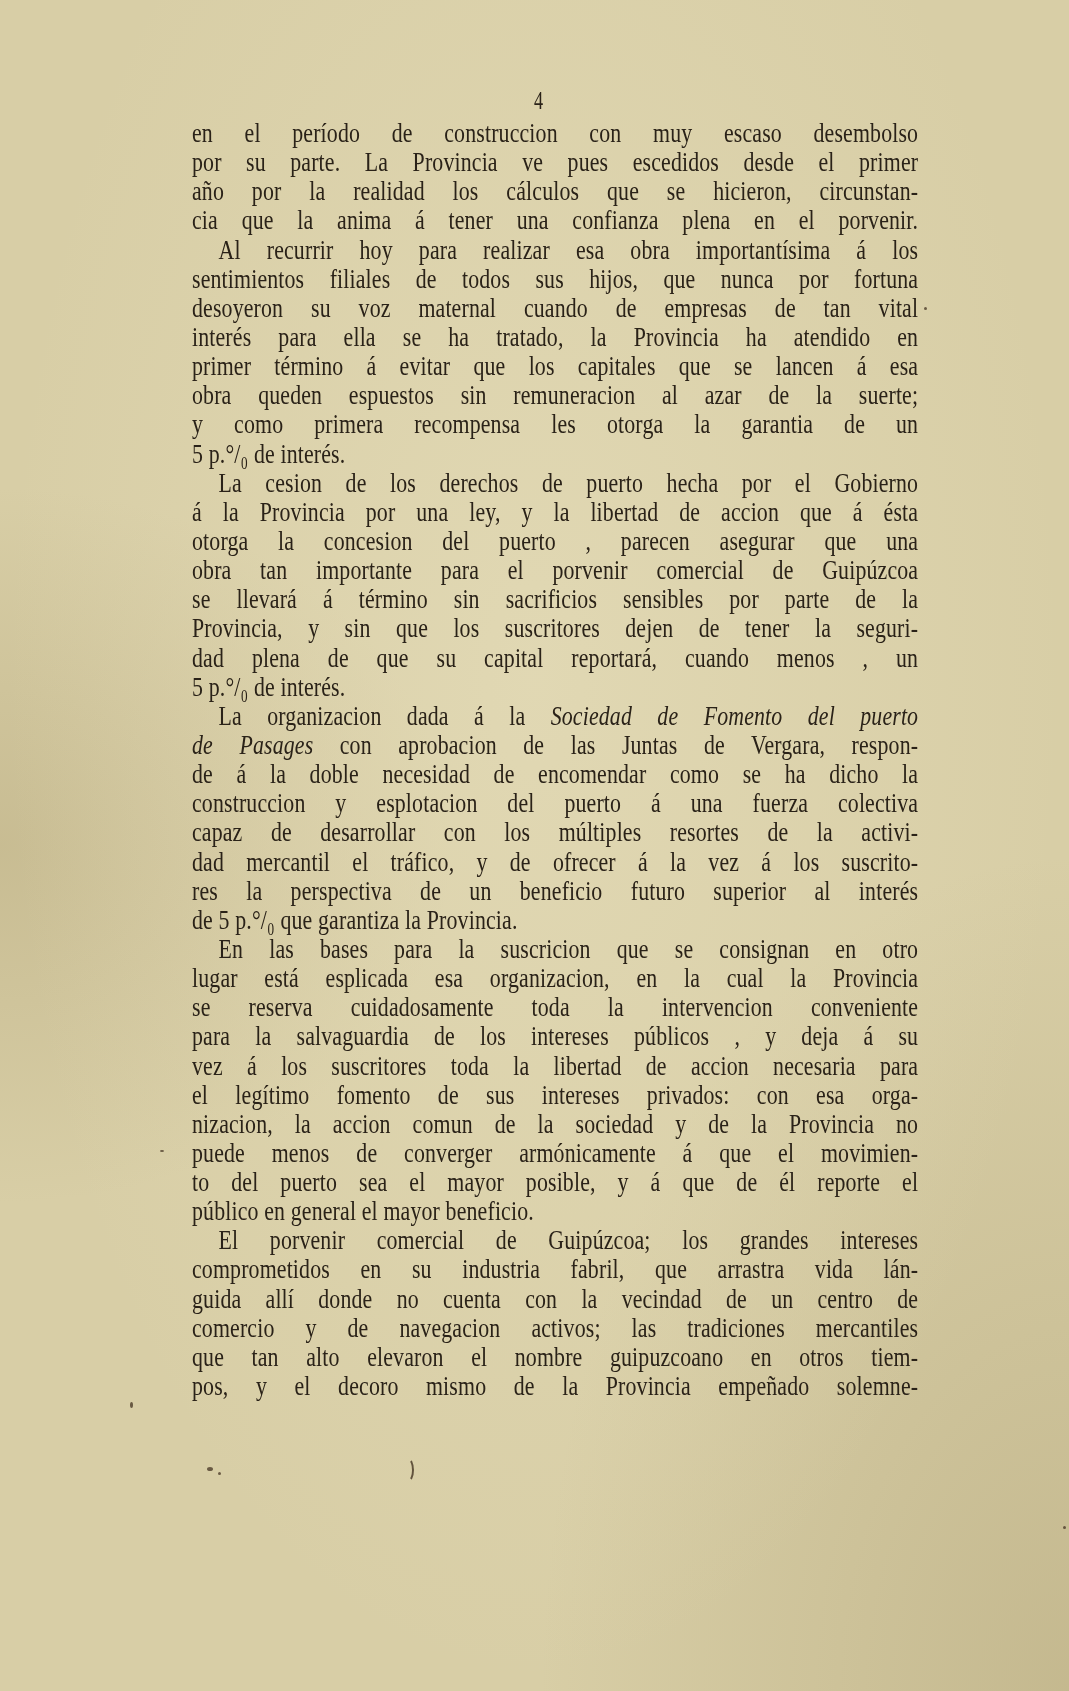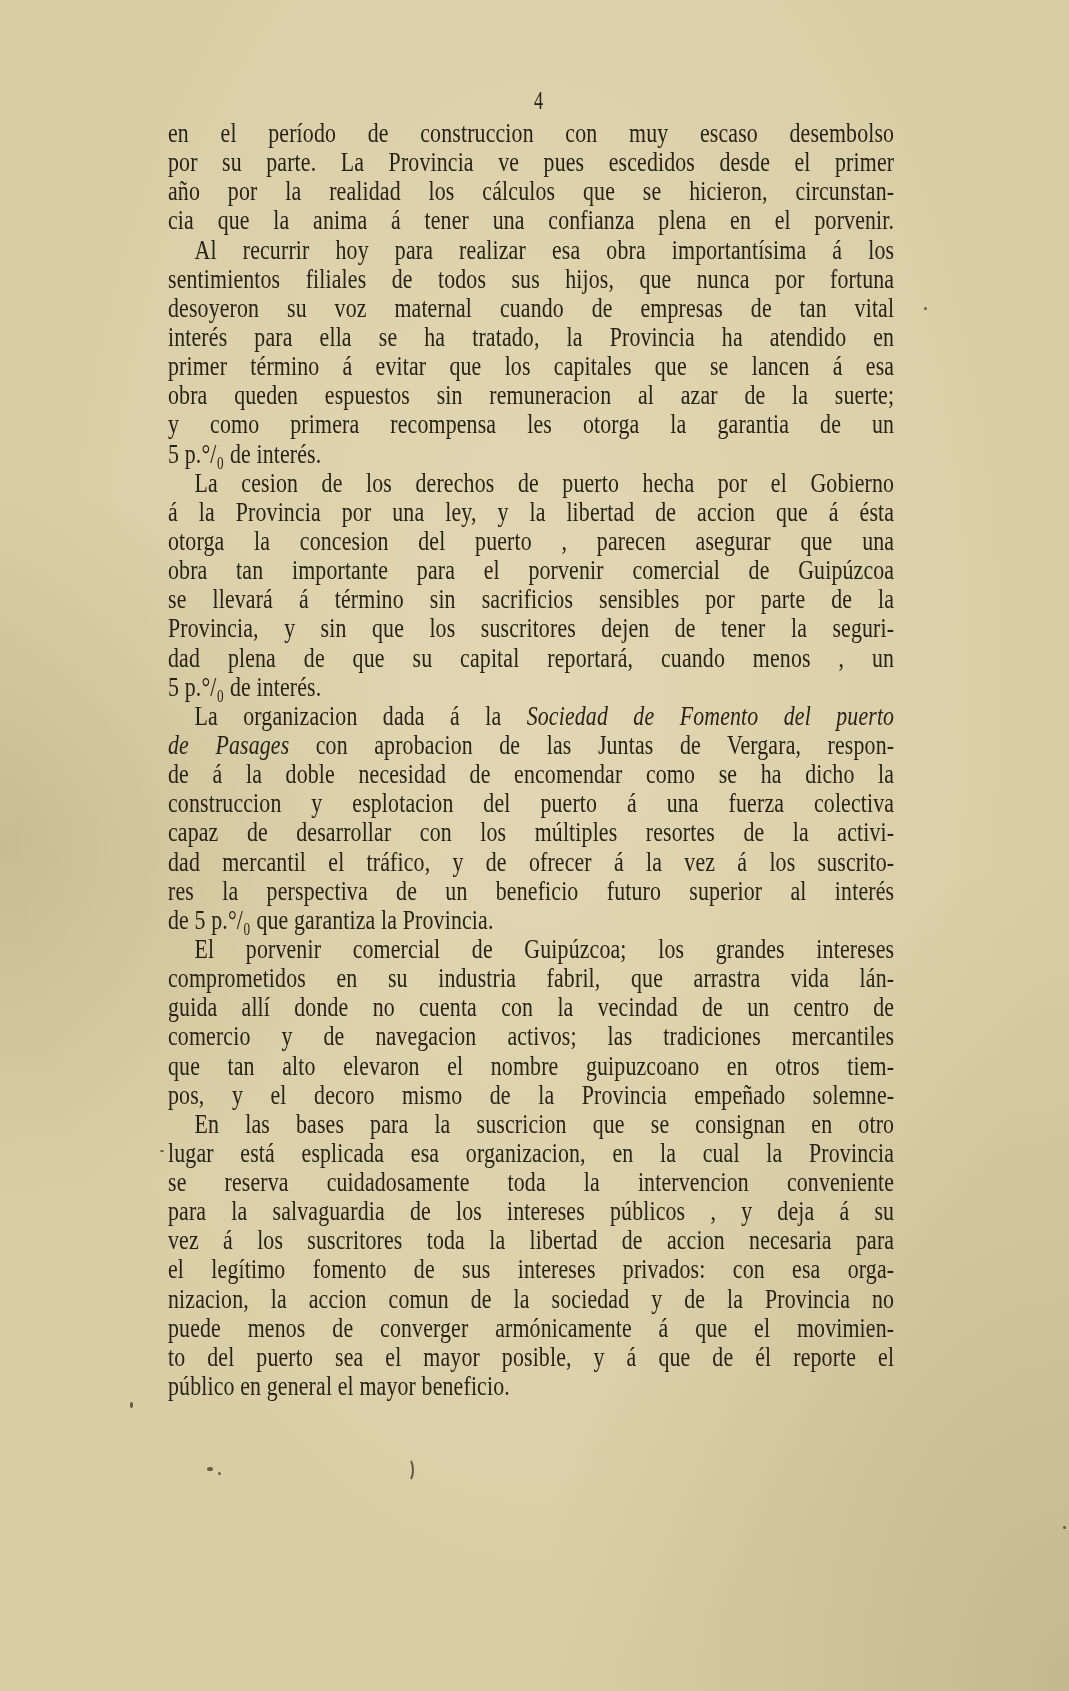--- a/index.html
+++ b/index.html
@@ -16,21 +16,21 @@
     }
     .page {
       position: absolute; left: 0; top: 0; width: 1069px; height: 1691px;
     }
     .page-number {
       position: absolute; left: 534px; top: 86px;
       font-size: 26px; transform: scaleX(0.7); transform-origin: left top;
       color: #2a2218;
     }
     .text-block {
-      position: absolute; left: 168px; top: 118px; width: 726px;
+      position: absolute; left: 192px; top: 118px; width: 726px;
     }
     .line {
       display: block; height: 29.15px; line-height: 29.15px;
       font-size: 28px; white-space: nowrap;
       text-align: justify; text-align-last: justify;
       transform: scaleX(0.78); transform-origin: left center;
       width: 931px;
       letter-spacing: 0.2px;
     }
     .line.last { text-align-last: left; }
@@ -84,39 +84,39 @@
       <span class="line"><span class="it">de Pasages</span><span> con aprobacion de las Juntas de Vergara, respon-</span></span>
       <span class="line">de á la doble necesidad de encomendar como se ha dicho la</span>
       <span class="line">construccion y esplotacion del puerto á una fuerza colectiva</span>
       <span class="line">capaz de desarrollar con los múltiples resortes de la activi-</span>
       <span class="line">dad mercantil el tráfico, y de ofrecer á la vez á los suscrito-</span>
       <span class="line">res la perspectiva de un beneficio futuro superior al interés</span>
       <span class="line last">de 5 p.°/₀ que garantiza la Provincia.</span>
     </div>
 
     <div>
-      <span class="line indent">El porvenir comercial de Guipúzcoa; los grandes intereses</span>
-      <span class="line">comprometidos en su industria fabril, que arrastra vida lán-</span>
-      <span class="line">guida allí donde no cuenta con la vecindad de un centro de</span>
-      <span class="line">comercio y de navegacion activos; las tradiciones mercantiles</span>
-      <span class="line">que tan alto elevaron el nombre guipuzcoano en otros tiem-</span>
-      <span class="line">pos, y el decoro mismo de la Provincia empeñado solemne-</span>
-    </div>
-
-    <div>
       <span class="line indent">En las bases para la suscricion que se consignan en otro</span>
       <span class="line">lugar está esplicada esa organizacion, en la cual la Provincia</span>
       <span class="line">se reserva cuidadosamente toda la intervencion conveniente</span>
       <span class="line">para la salvaguardia de los intereses públicos , y deja á su</span>
       <span class="line">vez á los suscritores toda la libertad de accion necesaria para</span>
       <span class="line">el legítimo fomento de sus intereses privados: con esa orga-</span>
       <span class="line">nizacion, la accion comun de la sociedad y de la Provincia no</span>
       <span class="line">puede menos de converger armónicamente á que el movimien-</span>
       <span class="line">to del puerto sea el mayor posible, y á que de él reporte el</span>
       <span class="line last">público en general el mayor beneficio.</span>
+    </div>
+
+    <div>
+      <span class="line indent">El porvenir comercial de Guipúzcoa; los grandes intereses</span>
+      <span class="line">comprometidos en su industria fabril, que arrastra vida lán-</span>
+      <span class="line">guida allí donde no cuenta con la vecindad de un centro de</span>
+      <span class="line">comercio y de navegacion activos; las tradiciones mercantiles</span>
+      <span class="line">que tan alto elevaron el nombre guipuzcoano en otros tiem-</span>
+      <span class="line">pos, y el decoro mismo de la Provincia empeñado solemne-</span>
     </div>
   </div>
 
   <div class="speck" style="left:207px;top:1467px;width:6px;height:4px;"></div>
   <div class="speck" style="left:218px;top:1472px;width:3px;height:3px;"></div>
   <div class="mark" style="left:402px;top:1458px;width:10px;height:20px;"></div>
   <div class="speck" style="left:130px;top:1402px;width:3px;height:6px;"></div>
   <div class="speck" style="left:160px;top:1150px;width:4px;height:2px;"></div>
   <div class="speck" style="left:924px;top:307px;width:3px;height:3px;"></div>
   <div class="speck" style="left:1063px;top:1526px;width:3px;height:3px;"></div>

